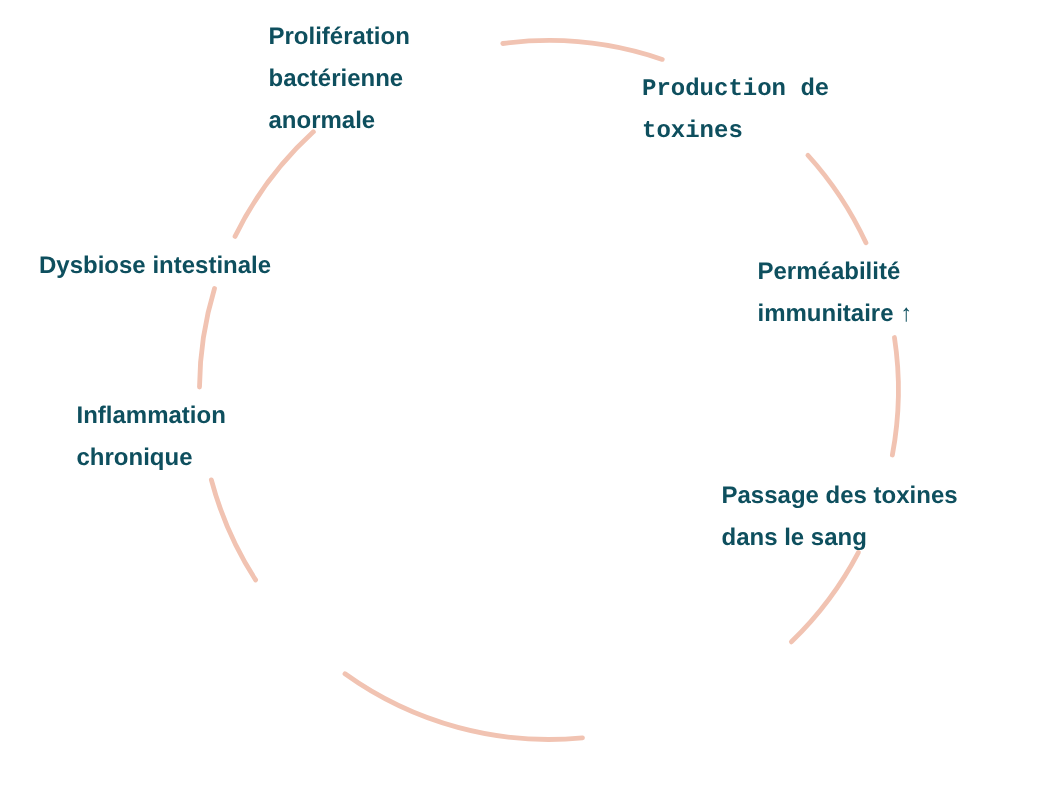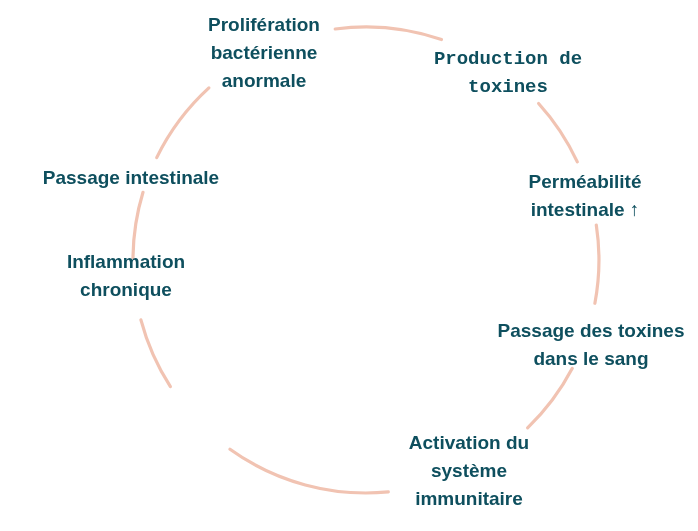--- a/index.html
+++ b/index.html
@@ -23,35 +23,34 @@
     height: 531px;
   }
   .arc {
     fill: none;
     stroke: #f1c3b2;
     stroke-width: 3.2;
     stroke-linecap: round;
   }
   .node {
     position: absolute;
-    text-align: center;
     white-space: pre-line;
     color: #0e4f5e;
     font-family: "Liberation Sans", sans-serif;
     font-weight: bold;
-    font-size: 19px;
+    font-size: 16px;
     line-height: 28px;
   }
   .node-proliferation { left: 179px; top: 11px;  width: 170px; }
   .node-production    { left: 428px; top: 45px;  width: 160px; font-family: Liberation Mono, monospace; }
   .node-permeabilite  { left: 505px; top: 168px; width: 160px; }
   .node-passage       { left: 481px; top: 317px; width: 220px; }
   .node-activation    { left: 389px; top: 429px; width: 160px; }
   .node-secretion     { left: 153px; top: 394px; width: 210px; }
-  .node-inflammation  { left: 51px;  top: 248px; width: 150px; }
+  .node-inflammation  { left: 51px;  top: 264px; width: 150px; }
   .node-dysbiose      { left: 26px;  top: 164px; width: 210px; }
 </style>
 </head>
 <body>
 
 <div id="stage">
 
   <svg id="cycle-svg" viewBox="0 0 698 531" aria-hidden="true">
     <path class="arc" d="M 335.2 29.0 A 233 233 0 0 1 441.5 39.6" stroke="#f1c3b2"></path>
     <path class="arc" d="M 538.6 103.5 A 233 233 0 0 1 577.3 161.9" stroke="#f1c3b2"></path>
@@ -64,28 +63,25 @@
   </svg>
 
   <div class="node node-proliferation">Prolifération
 bactérienne
 anormale</div>
 
   <div class="node node-production">Production de
 toxines</div>
 
   <div class="node node-permeabilite">Perméabilité
-intestinale ↑</div>
+immunitaire ↑</div>
 
   <div class="node node-passage">Passage des toxines
 dans le sang</div>
 
-  <div class="node node-activation">Activation du
-système
-immunitaire</div>
 
 
   <div class="node node-inflammation">Inflammation
 chronique</div>
 
-  <div class="node node-dysbiose">Passage intestinale</div>
+  <div class="node node-dysbiose">Dysbiose intestinale</div>
 
 </div>
 
 </body></html>

